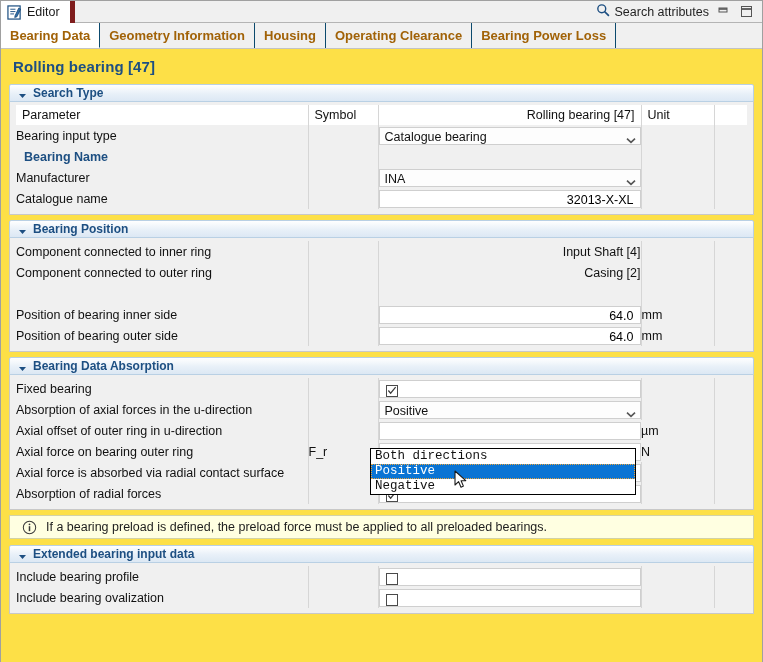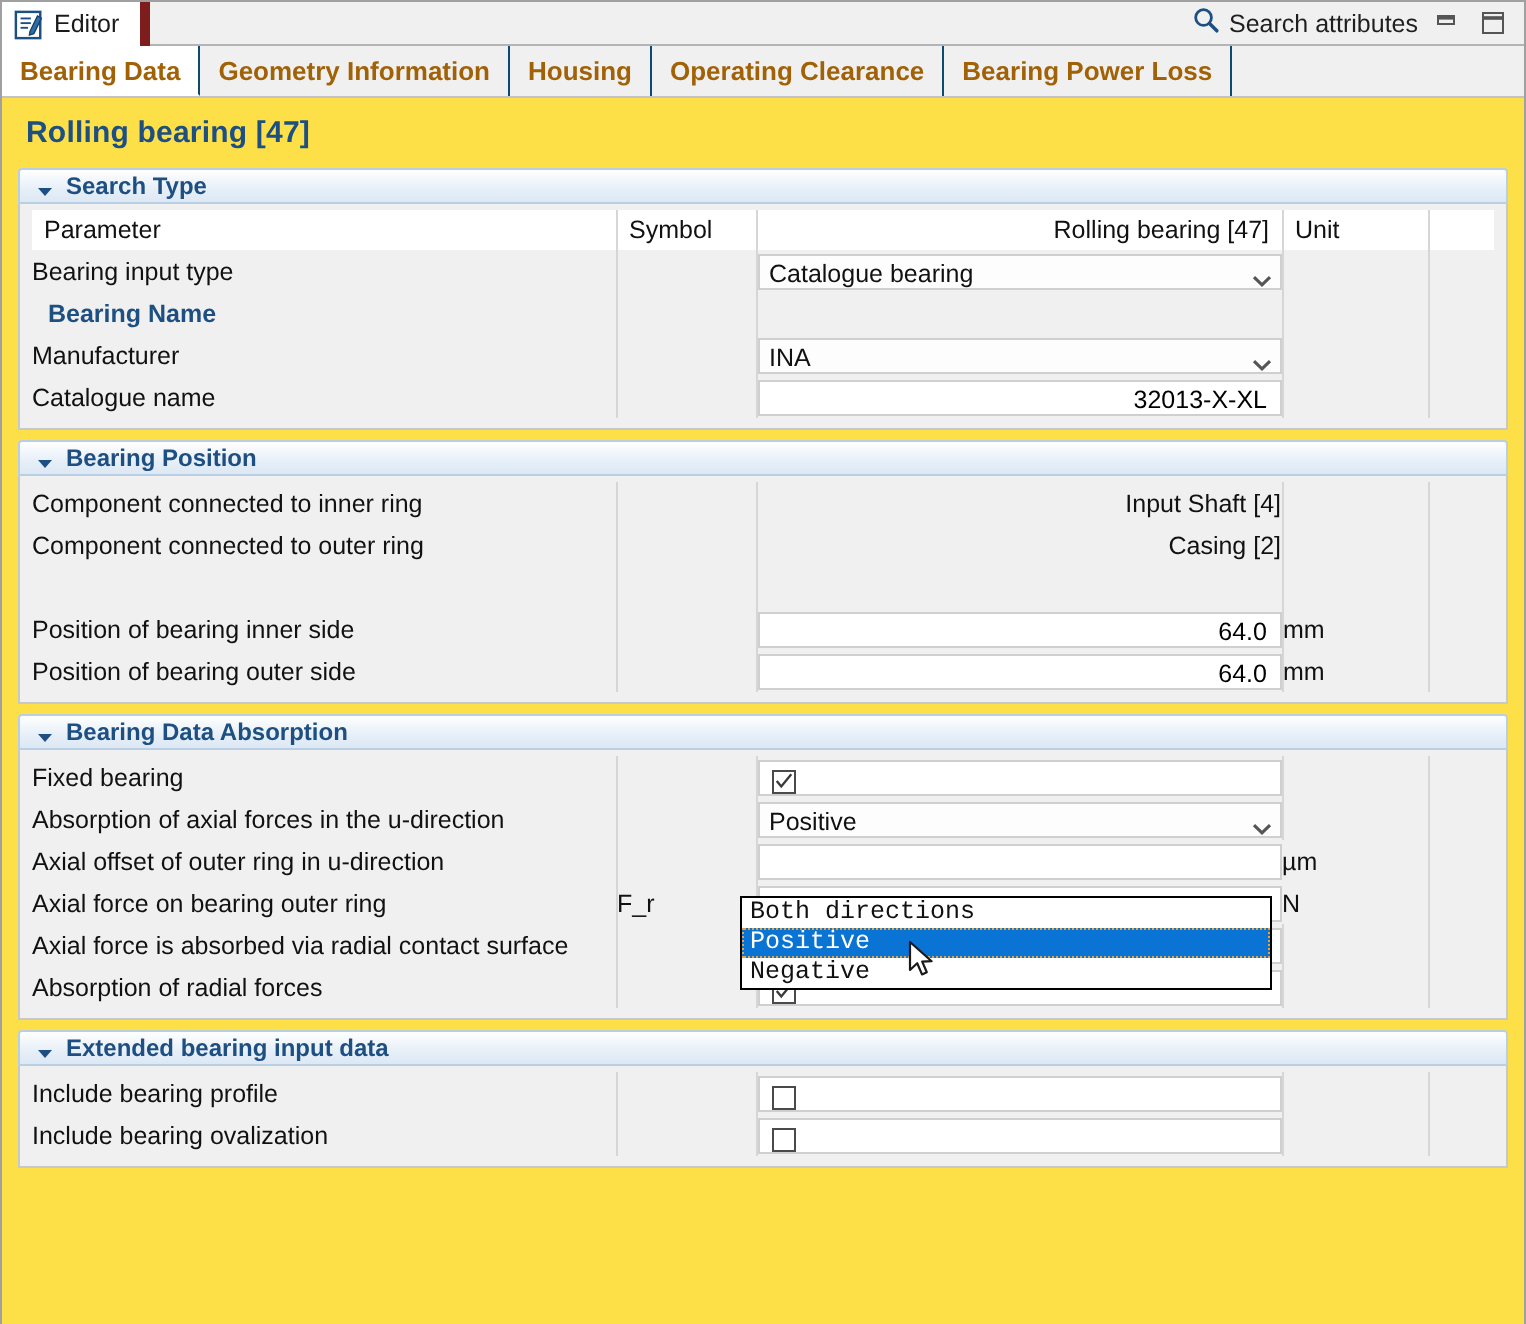--- a/index.html
+++ b/index.html
@@ -608,20 +608,30 @@
               </div>
             </td>
             <td class="c-unit"></td>
             <td class="c-extra"></td>
           </tr>
         </tbody>
           </table>
       </div>
     </div>
 
+    <div class="info-banner">
+      <span>
+        <svg class="info-icon" viewBox="0 0 16 16">
+          <circle cx="8" cy="8" r="6.6" fill="none" stroke="#3a3a3a" stroke-width="1.1"></circle>
+          <circle cx="8" cy="4.6" r="0.95" fill="#3a3a3a"></circle>
+          <rect x="7.2" y="6.6" width="1.6" height="5.3" fill="#3a3a3a"></rect>
+        </svg>
+      </span>
+      <span>If a bearing preload is defined, the preload force must be applied to all preloaded bearings.</span>
+    </div>
 
     <div class="section">
       <div class="sec-header">
         <span class="twistie">
           <svg width="9" height="9" viewBox="0 0 9 9">
               <path d="M1 3 L8 3 L4.5 7 Z" fill="#1d4f82"></path>
             </svg>
         </span>
         <span>Extended bearing input data</span>
       </div>

